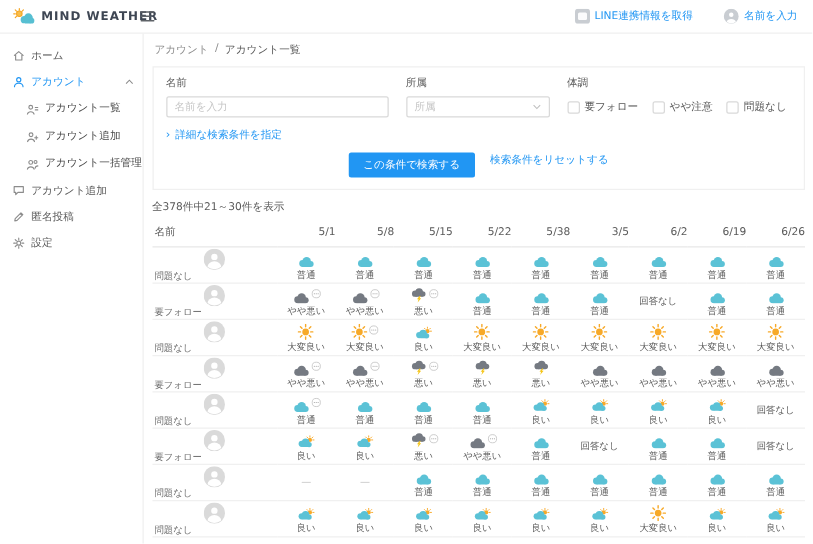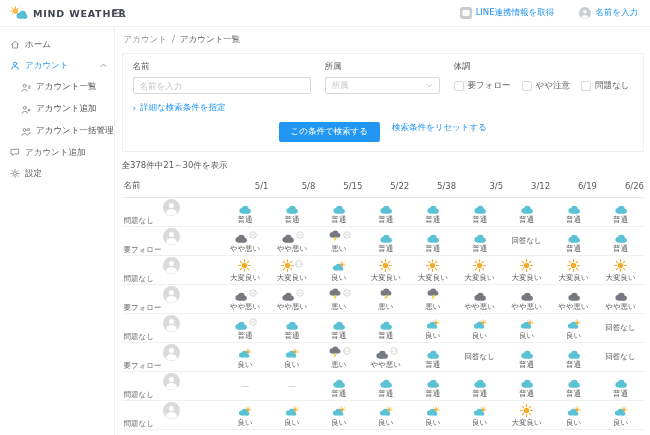--- a/index.html
+++ b/index.html
@@ -177,20 +177,28 @@
           <span class="icon">
             <svg width="10" height="11" viewBox="0 0 12 12" fill="none" stroke="currentColor" stroke-width="1.1" stroke-linecap="round" stroke-linejoin="round">
               <path d="M1.6 2.2h8.8v5.5H5.2L3.1 9.8V7.7H1.6z"></path>
             </svg>
           </span>
           <span>アカウント追加</span>
         </div>
         <div class="nav-item">
           <span class="icon">
             <svg width="10" height="11" viewBox="0 0 12 12" fill="none" stroke="currentColor" stroke-width="1.1" stroke-linecap="round" stroke-linejoin="round">
+              <path d="M2.2 9.8l.4-2.2 5.5-5.5 1.8 1.8-5.5 5.5zM7.3 2.9l1.8 1.8"></path>
+            </svg>
+          </span>
+          <span>匿名投稿</span>
+        </div>
+        <div class="nav-item">
+          <span class="icon">
+            <svg width="10" height="11" viewBox="0 0 12 12" fill="none" stroke="currentColor" stroke-width="1.1" stroke-linecap="round" stroke-linejoin="round">
               <circle cx="6" cy="6" r="1.9"></circle>
               <path d="M6 1.2v1.6M6 9.2v1.6M1.2 6h1.6M9.2 6h1.6M2.6 2.6l1.1 1.1M8.3 8.3l1.1 1.1M9.4 2.6L8.3 3.7M3.7 8.3L2.6 9.4"></path>
             </svg>
           </span>
           <span>設定</span>
         </div>
       </div>
 
     <div class="main">
       <div class="breadcrumb">
@@ -254,21 +262,21 @@
           </colgroup>
         <thead>
             <tr>
           <th class="name-col">名前</th>
         <th>5/1</th>
               <th>5/8</th>
               <th>5/15</th>
               <th>5/22</th>
               <th>5/38</th>
               <th>3/5</th>
-              <th>3/12</th>
+              <th>6/2</th>
               <th>6/19</th>
               <th>6/26</th>
             </tr>
           </thead>
         <tbody>
             <tr>
               <td class="name-cell">
                 <div class="avatar-line">
                   <span style="display:flex">
                     <svg width="17" height="17" viewBox="0 0 20 20">

